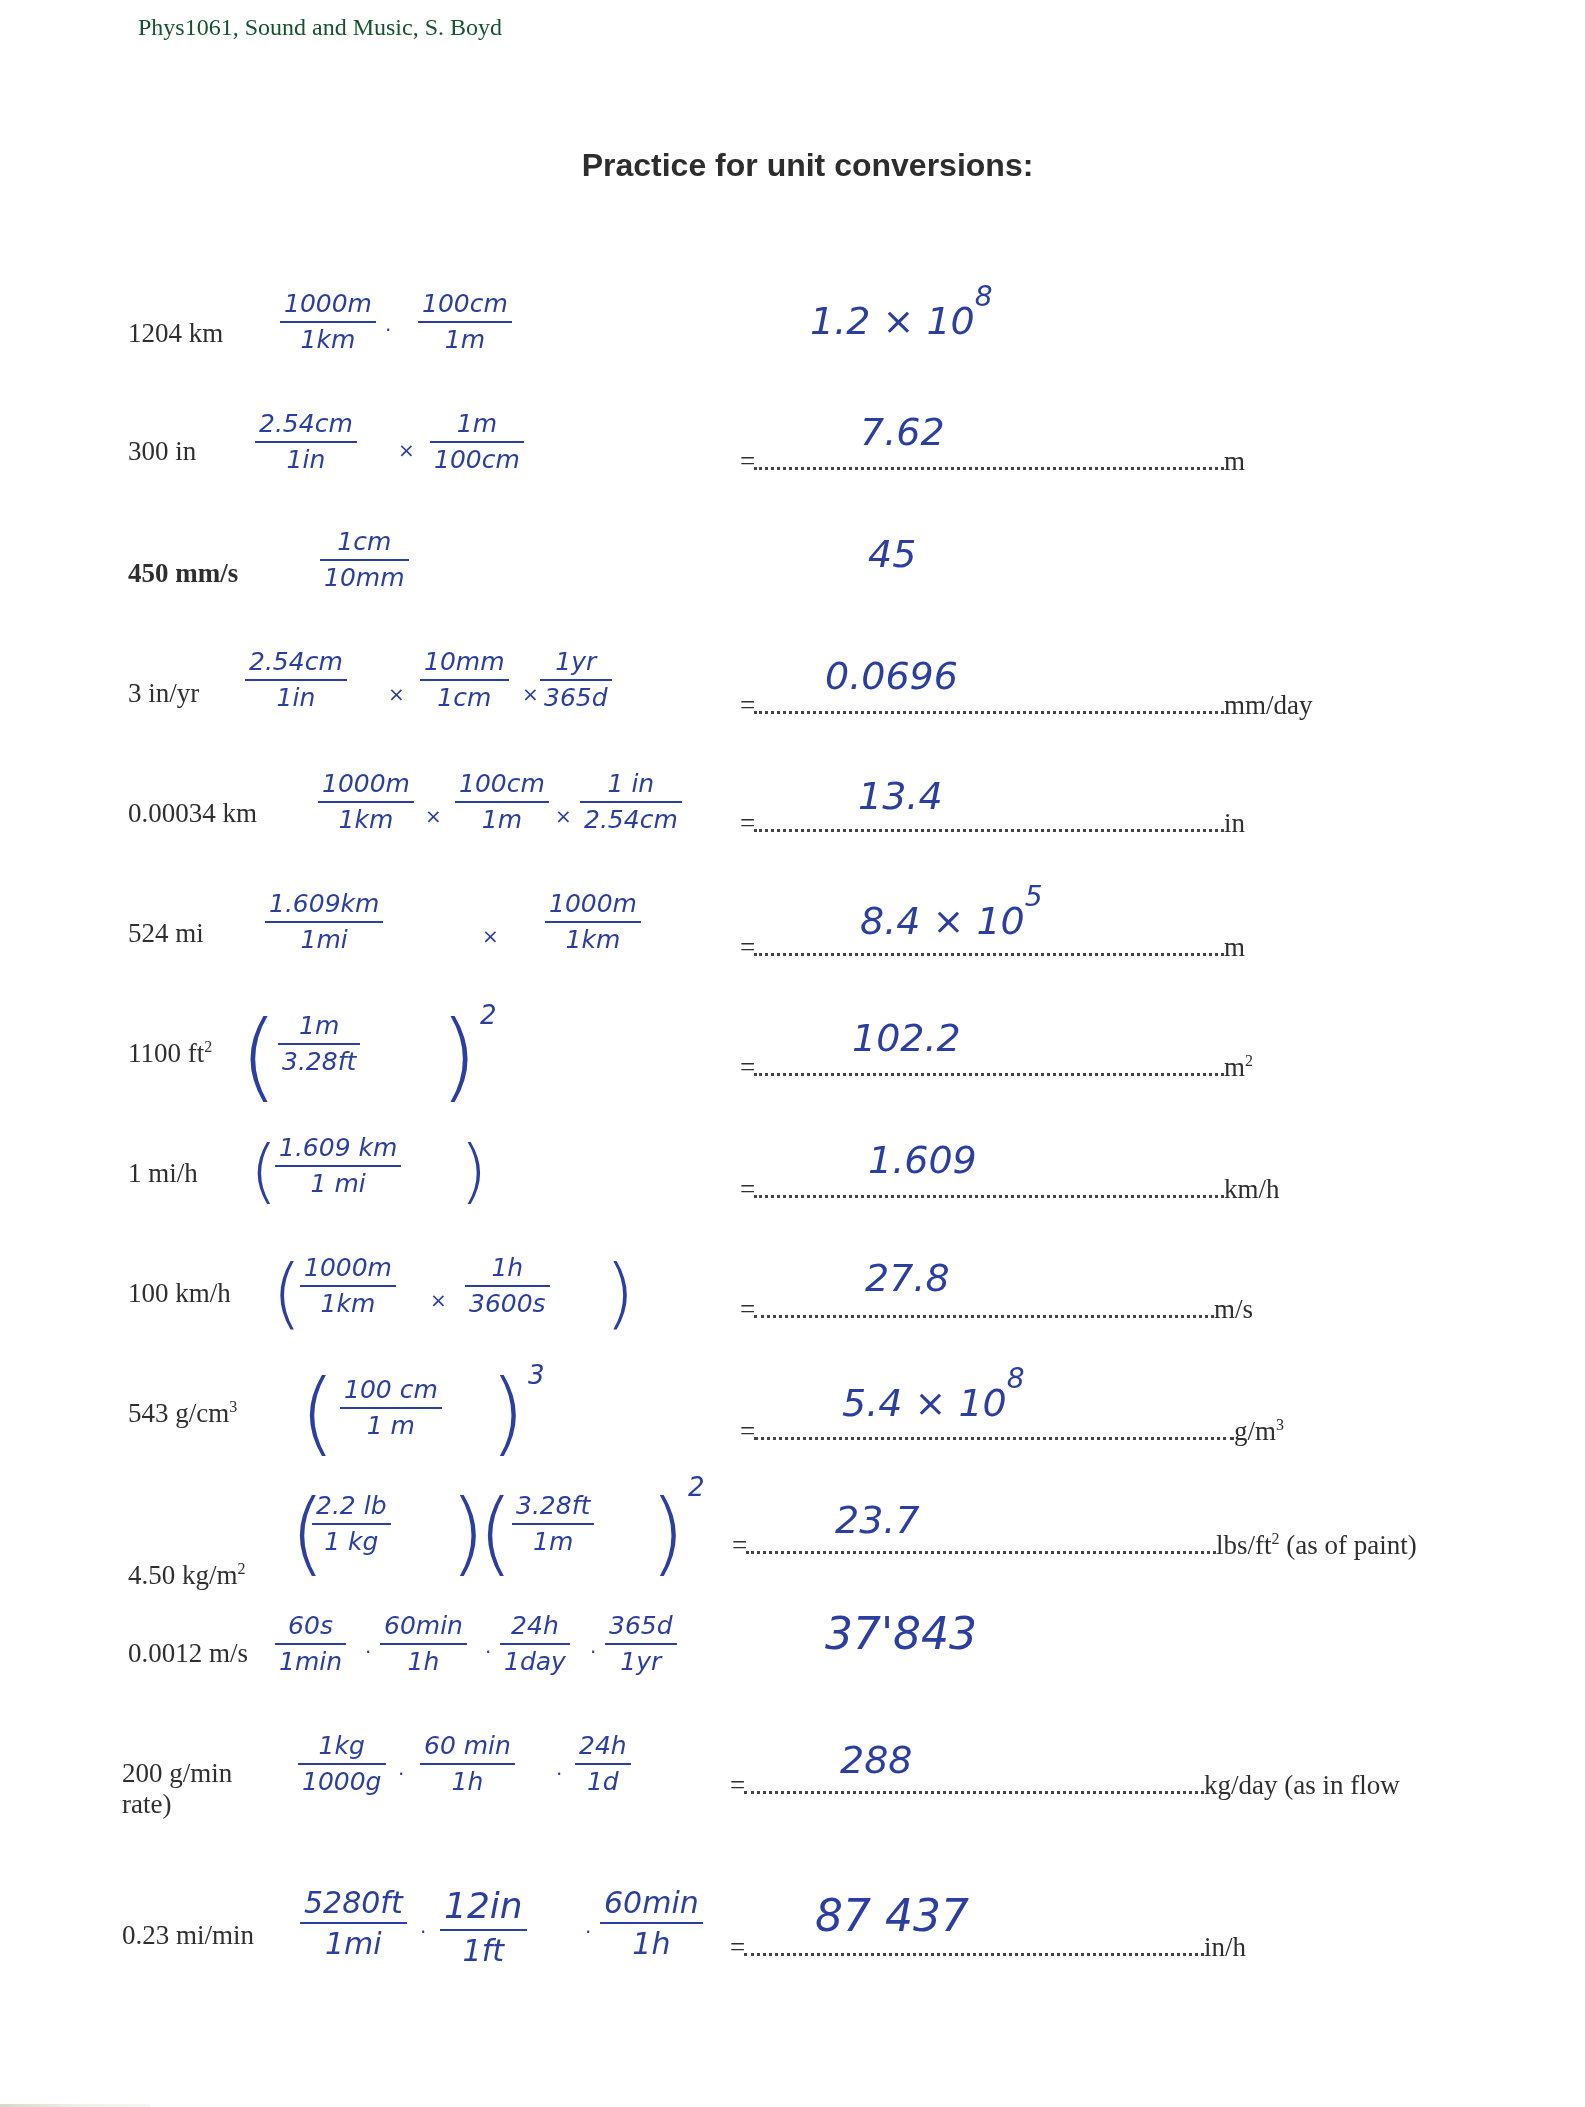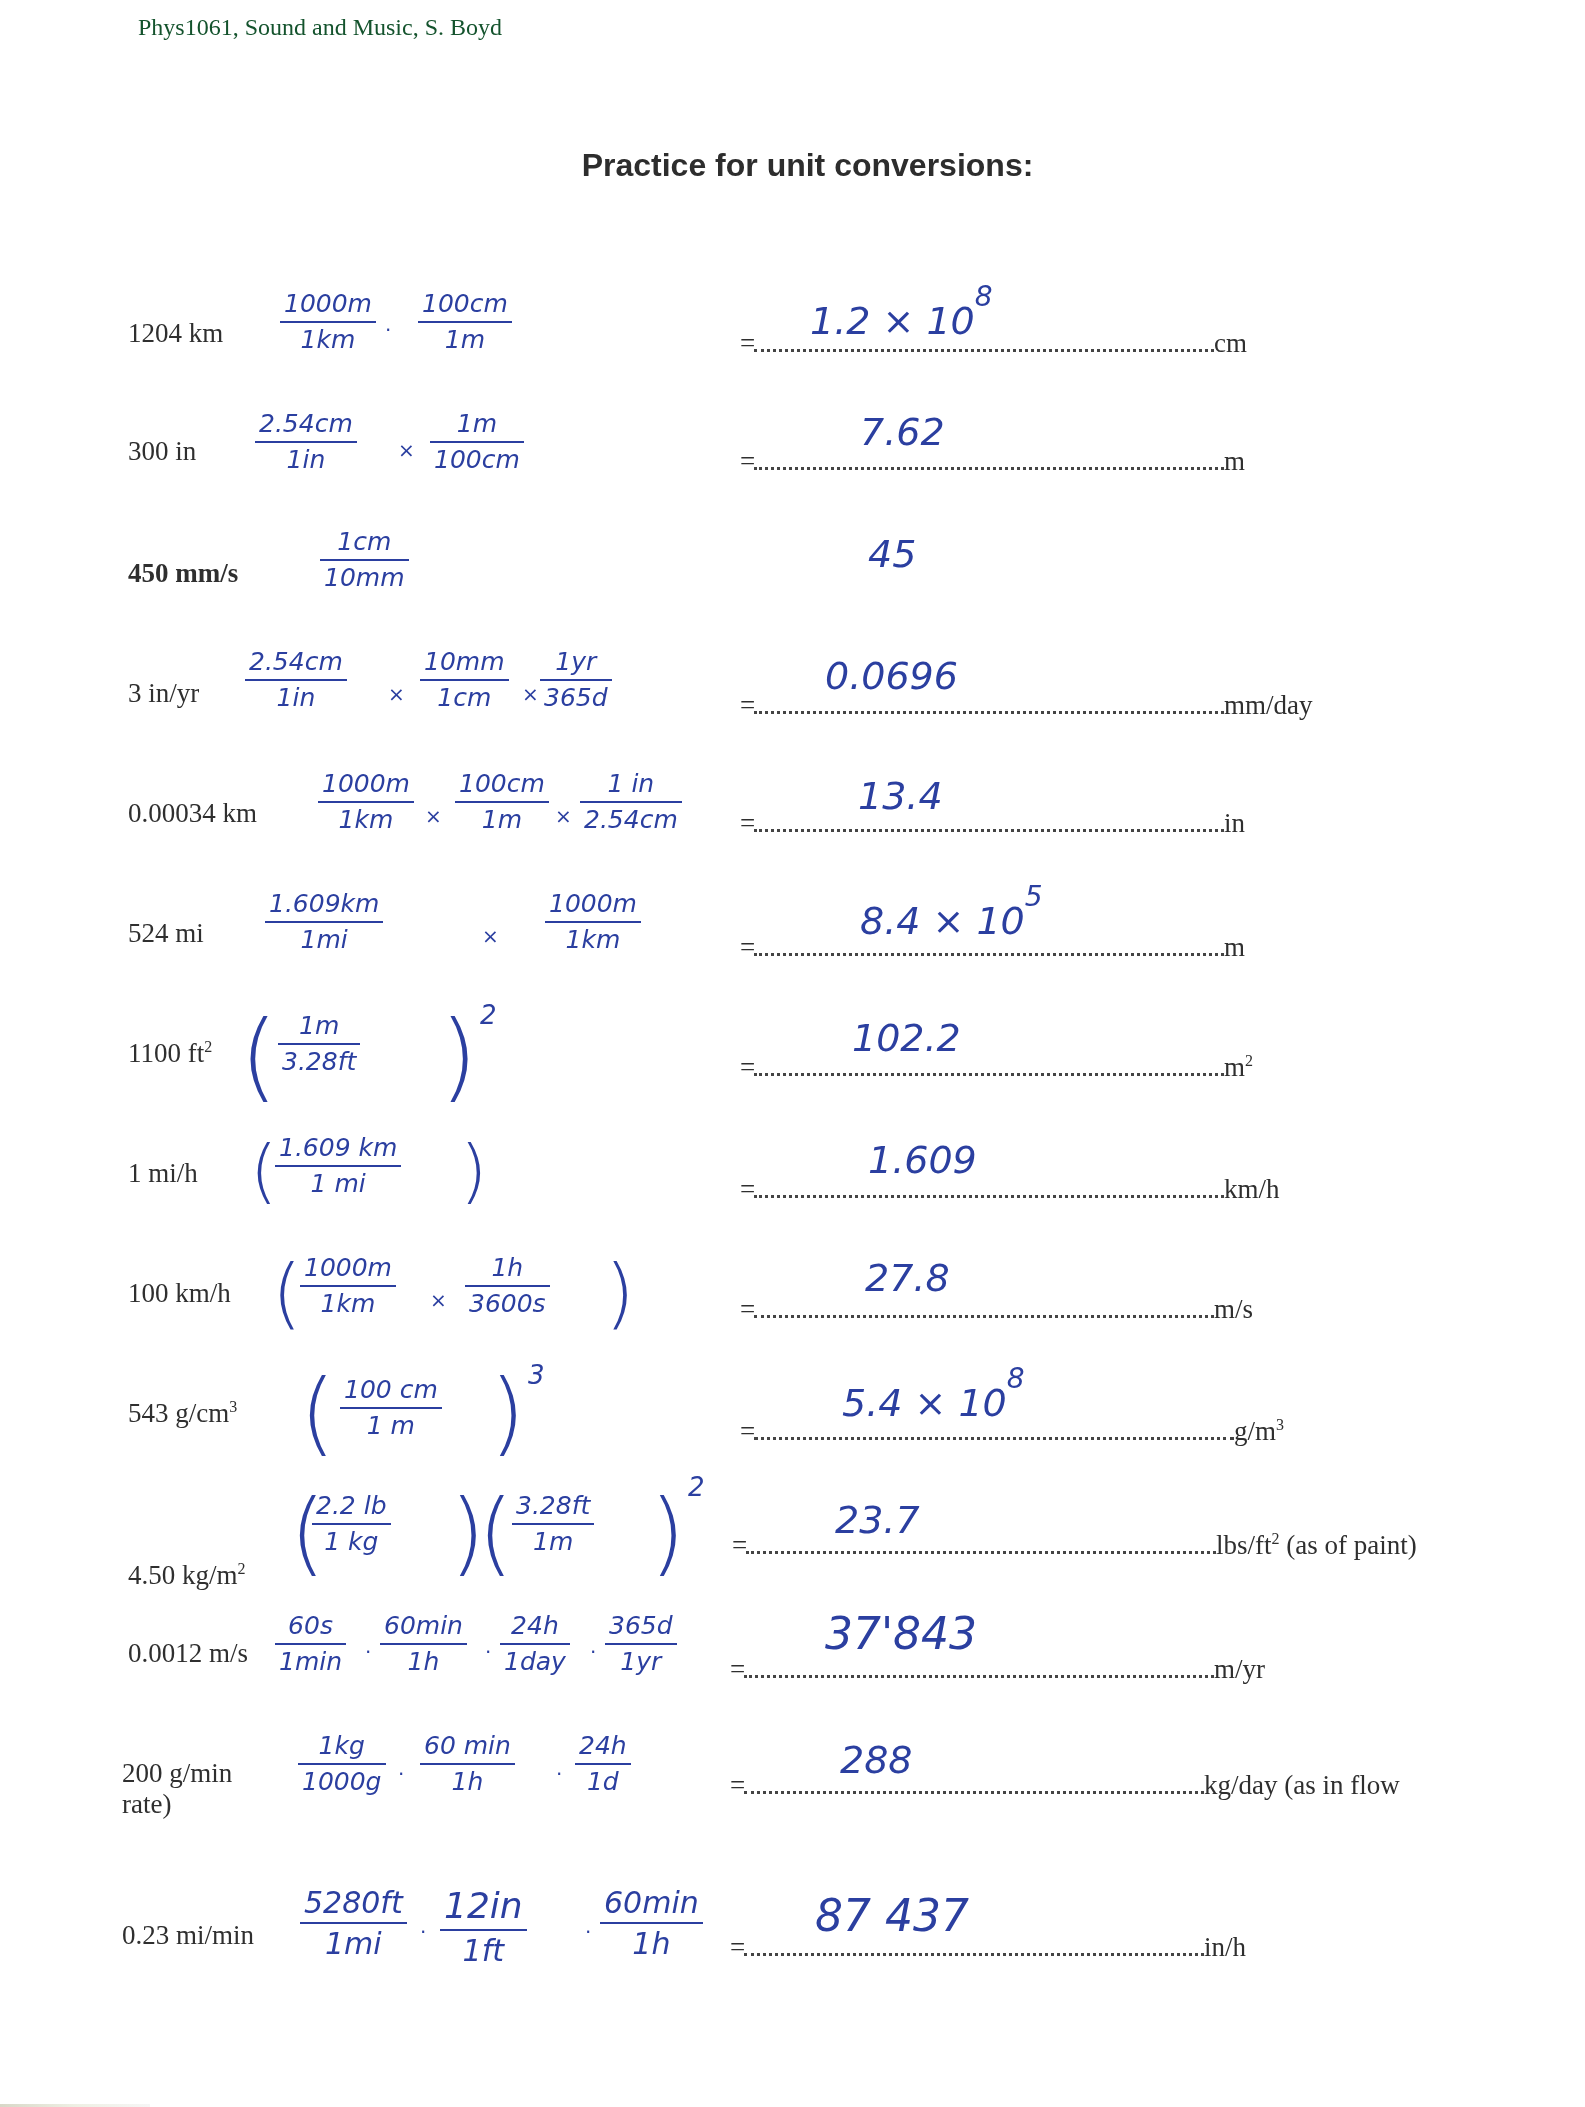--- a/index.html
+++ b/index.html
@@ -36,21 +36,20 @@
       <span class="bar"></span>
       <span class="den">1km</span>
   </div>
   <div class="op" style="left:385px; top:38px;">·</div>
   <div class="frac" style="left:418px; top:10px;">
     <span class="num">100cm</span>
       <span class="bar"></span>
       <span class="den">1m</span>
   </div>
   <div class="ans" style="left:795px; top:14px;margin-left:15px;"><span>1.2 × 10</span><sup>8</sup></div>
-  <div class="answer-line" style="top:48px;"><span class="eq">=</span><span class="dots" style="width:460px;"></span><span class="unit">cm</span></div>
 </div>
 
 <div class="row" style="top:400px;">
   <div class="q" style="top:36px;">300 in</div>
   <div class="frac" style="left:255px; top:10px;">
     <span class="num">2.54cm</span>
       <span class="bar"></span>
       <span class="den">1in</span>
   </div>
   <div class="op" style="left:398px; top:38px;">×</div>
@@ -236,21 +235,20 @@
       <span class="bar"></span>
       <span class="den">1day</span>
   </div>
   <div class="op" style="left:590px; top:40px;">·</div>
   <div class="frac" style="left:605px; top:12px;">
     <span class="num">365d</span>
       <span class="bar"></span>
       <span class="den">1yr</span>
   </div>
   <div class="ans" style="left:825px; top:8px; font-size:44px;">37'843</div>
-  <div class="answer-line" style="top:54px; left:730px;"><span class="eq">=</span><span class="dots" style="width:470px;"></span><span class="unit">m/yr</span></div>
 </div>
 
 <div class="row" style="top:1720px;">
   <div class="q" style="top:38px; left:122px;">
       <div>200 g/min</div>
       <div>rate)</div>
     </div>
   <div class="frac" style="left:298px; top:12px;">
     <span class="num">1kg</span>
       <span class="bar"></span>

